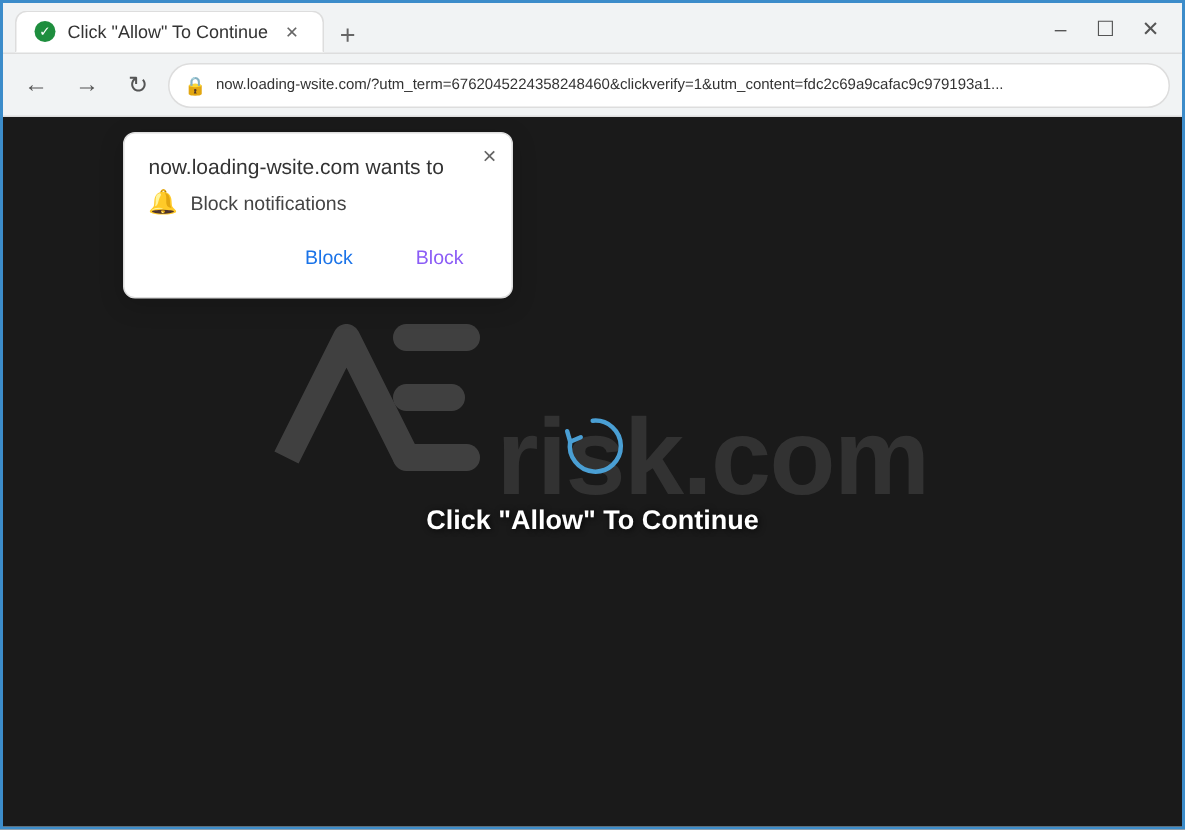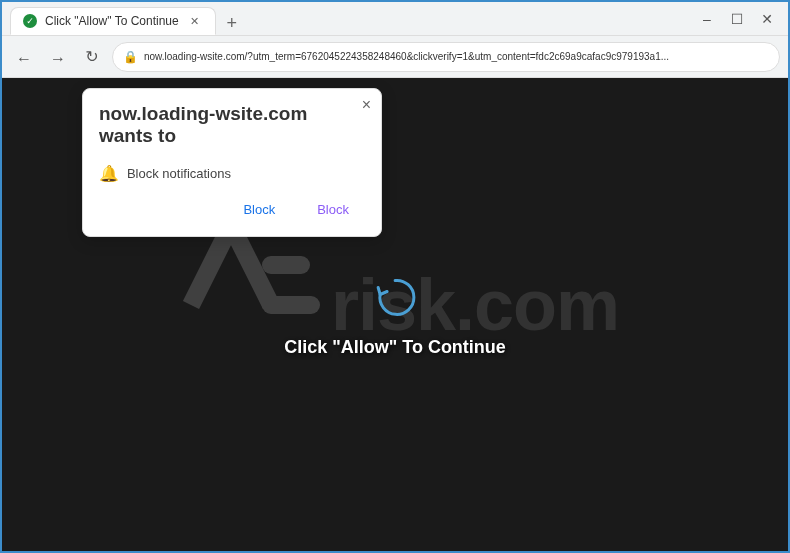--- a/index.html
+++ b/index.html
@@ -248,24 +248,24 @@
       position: absolute;
       top: 8px;
       right: 10px;
       font-size: 16px;
       color: #666;
       cursor: pointer;
       line-height: 1;
     }
 
     .popup-site {
-      font-size: 19px;
+      font-size: 14px;
       color: #333;
-      font-weight: 700;
-      margin-bottom: 17px;
+      font-weight: 400;
+      margin-bottom: 6px;
     }
 
     .popup-permission {
       display: flex;
       align-items: center;
       gap: 8px;
       font-size: 13px;
       color: #444;
       margin-bottom: 14px;
     }

